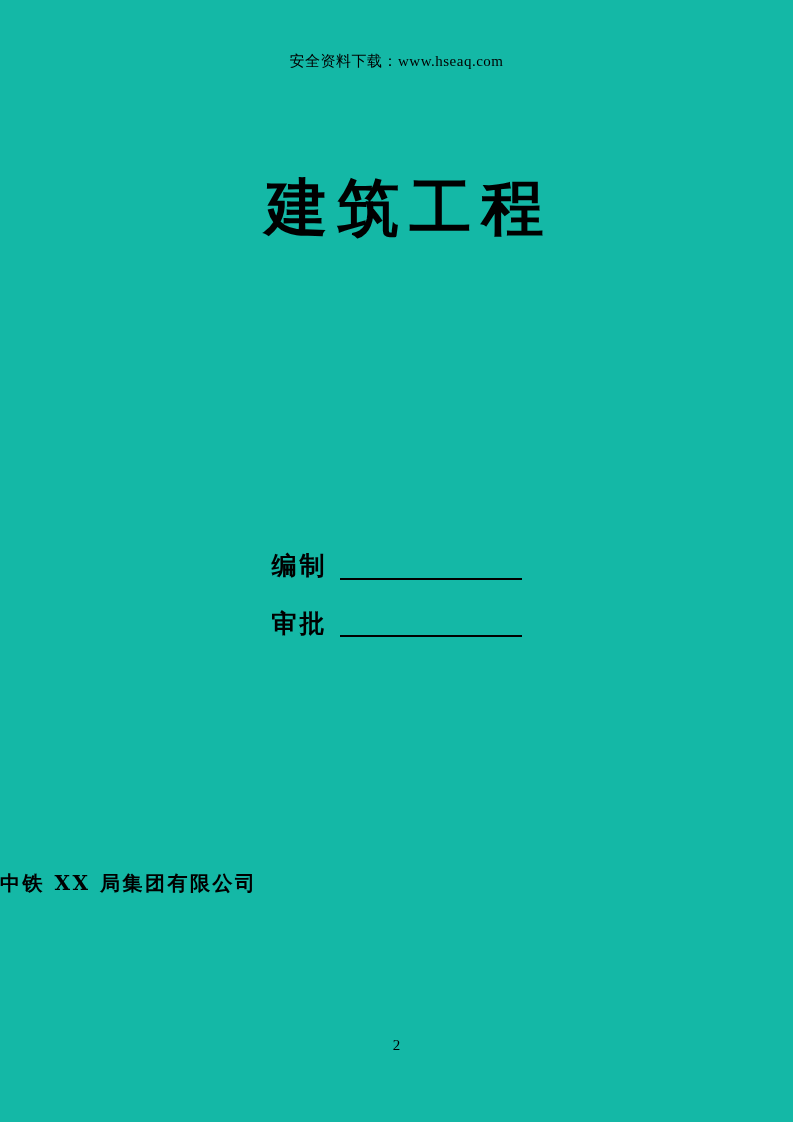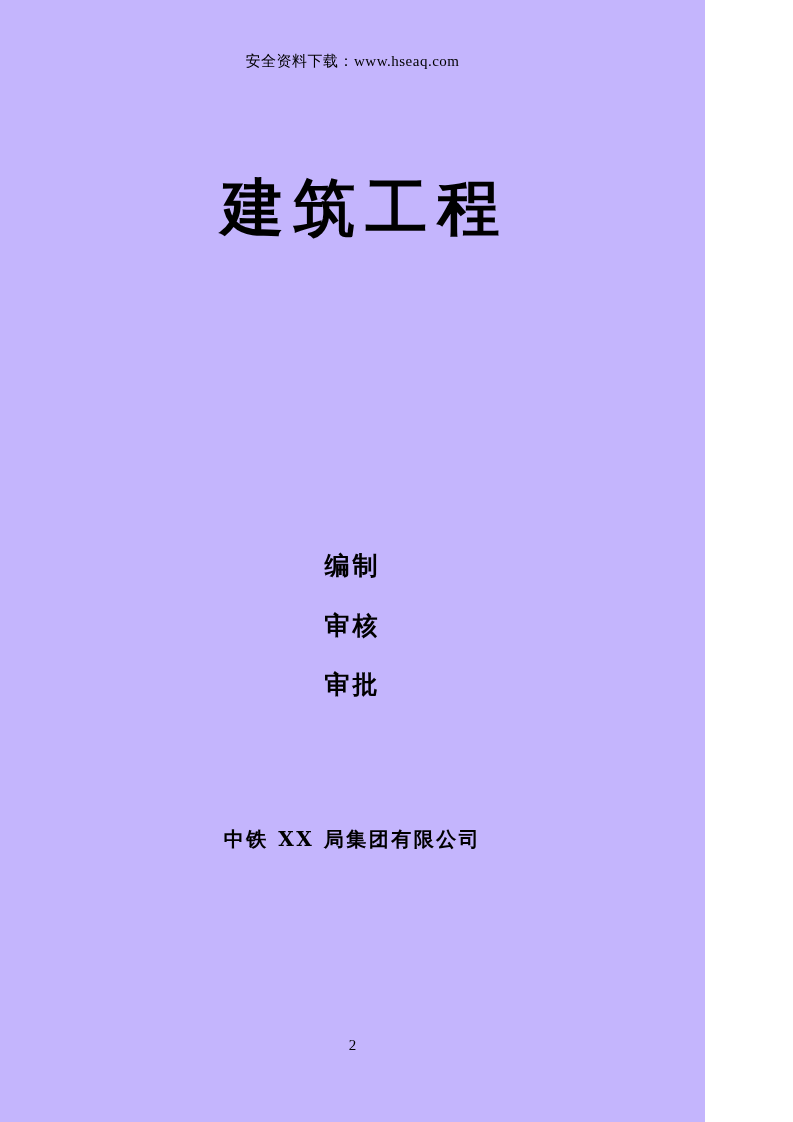--- a/index.html
+++ b/index.html
@@ -6,23 +6,23 @@
     margin: 0;
     padding: 0;
     background: #ffffff;
   }
   body {
     font-family: "Liberation Serif", serif;
     color: #000000;
   }
   .page {
     position: relative;
-    width: 705px;
+    width: 793px;
     height: 1122px;
-    background: #c4b5fd;
+    background: #14b8a6;
     overflow: hidden;
     box-sizing: border-box;
   }
   .watermark {
     position: absolute;
     top: 52px;
     left: 0;
     width: 100%;
     text-align: center;
     font-family: "Liberation Serif", serif;
@@ -53,44 +53,42 @@
     width: 100%;
   }
   .sig-row {
     display: flex;
     justify-content: center;
     align-items: flex-end;
     margin-bottom: 30px;
   }
   .sig-inner {
     display: flex;
-    align-items: center;
+    align-items: flex-end;
     width: 250px;
-    flex-direction: column;
   }
   .sig-label {
     font-family: "DejaVu Serif", "Liberation Serif", serif;
     font-size: 25px;
     font-weight: 700;
     letter-spacing: 3px;
     white-space: nowrap;
     line-height: 1.1;
   }
   .sig-line {
     flex: 1;
     border-bottom: 2px solid #000000;
     height: 22px;
     margin-left: 12px;
   }
   .footer-block {
     position: absolute;
-    top: 818px;
+    top: 862px;
     left: 0;
     width: 100%;
-    text-align: center;
   }
   .footer-line {
     font-family: "DejaVu Serif", "Liberation Serif", serif;
     font-size: 20px;
     font-weight: 700;
     letter-spacing: 2.5px;
     line-height: 2.1;
     color: #000000;
   }
   .page-number {
@@ -117,26 +115,20 @@
 
   <div class="signature-block">
 
     <div class="sig-row">
       <div class="sig-inner">
         <span class="sig-label">编制</span>
         <span class="sig-line"></span>
       </div>
     </div>
 
-    <div class="sig-row">
-      <div class="sig-inner">
-        <span class="sig-label">审核</span>
-        <span class="sig-line"></span>
-      </div>
-    </div>
 
     <div class="sig-row">
       <div class="sig-inner">
         <span class="sig-label">审批</span>
         <span class="sig-line"></span>
       </div>
     </div>
 
   </div>
 

